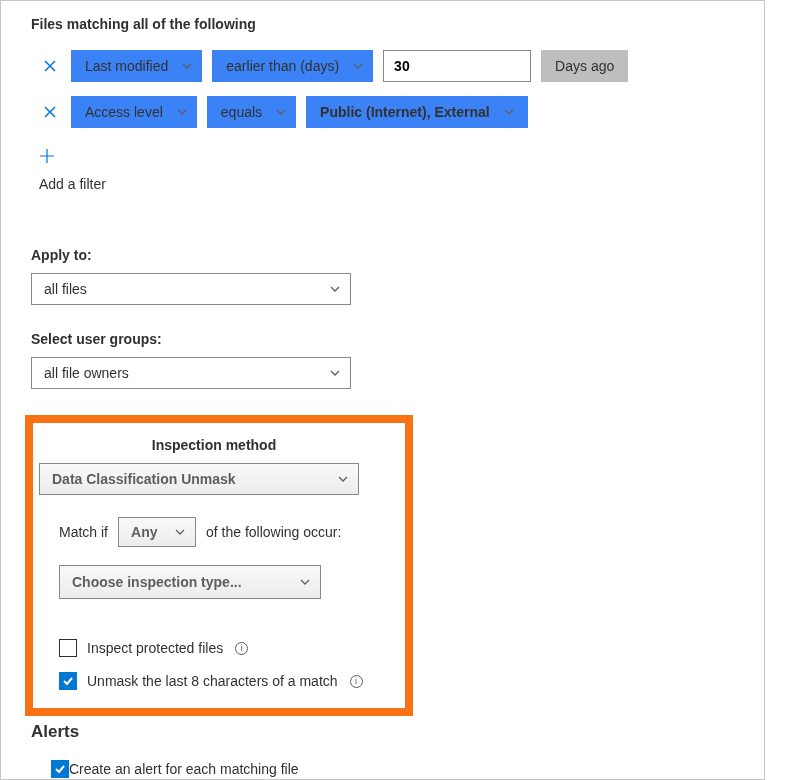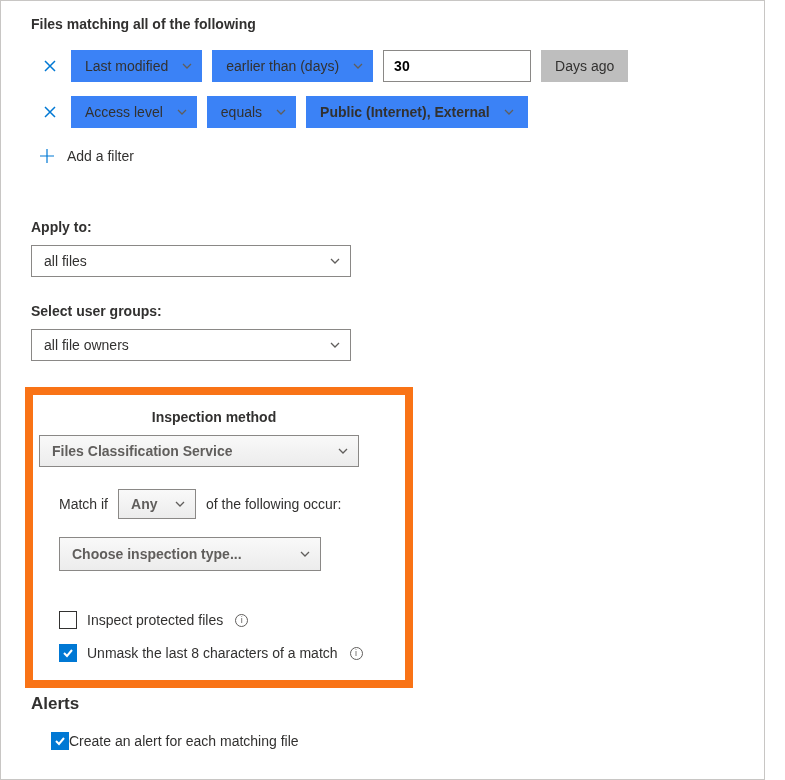--- a/index.html
+++ b/index.html
@@ -73,20 +73,21 @@
     align-items: center; justify-content: center;
   }
   .chev svg { display: block; }
   .add-filter {
     display: flex;
     align-items: flex-start;
     gap: 12px;
     margin-top: 20px;
     margin-bottom: 55px;
     cursor: pointer;
+    flex-direction: column;
   }
   .plus-icon {
     width: 16px; height: 16px;
     color: #0078d4;
     display: flex; align-items: center; justify-content: center;
   }
   .field-group { margin-bottom: 26px; }
   .field-label {
     font-weight: 600;
     font-size: 14px;
@@ -279,21 +280,21 @@
             <path d="M1 1 L5 5 L9 1" stroke="#605e5c" stroke-width="1.3" fill="none"></path>
           </svg>
         </span>
     </div>
   </div>
 
   <div class="highlight-box">
     <div class="highlight-inner">
       <div class="field-label">Inspection method</div>
       <div class="select-box dark">
-        <span>Files Classification Service</span>
+        <span>Data Classification Unmask</span>
         <span class="chev">
             <svg width="10" height="6" viewBox="0 0 10 6">
               <path d="M1 1 L5 5 L9 1" stroke="#605e5c" stroke-width="1.3" fill="none"></path>
             </svg>
           </span>
       </div>
 
       <div class="match-row">
         <span>Match if</span>
         <div class="select-box small">

